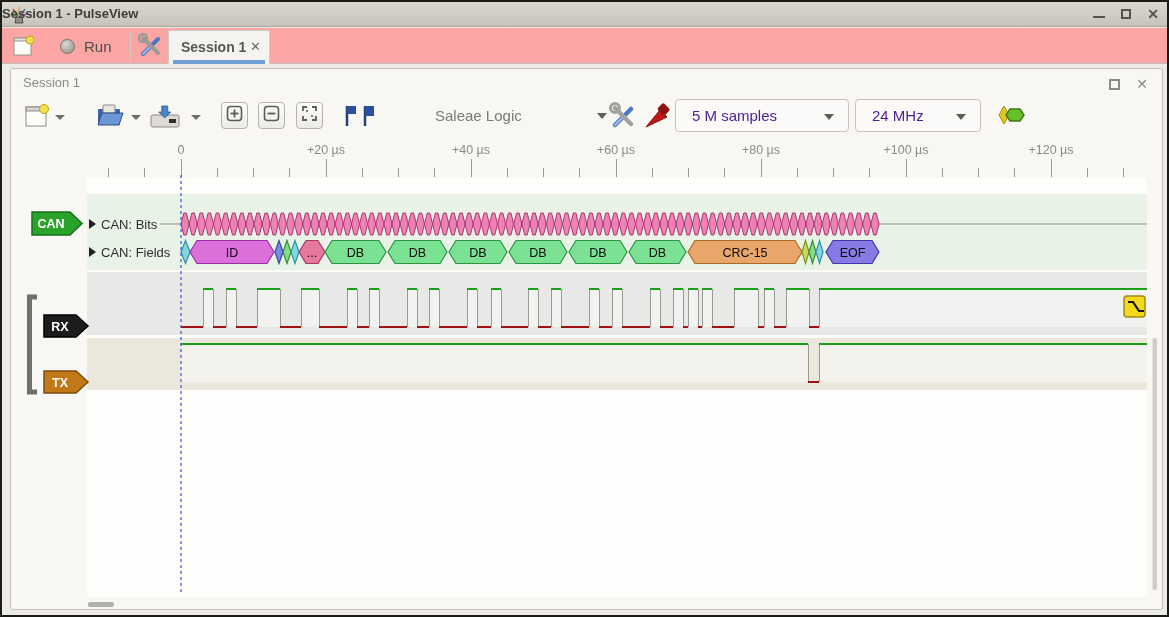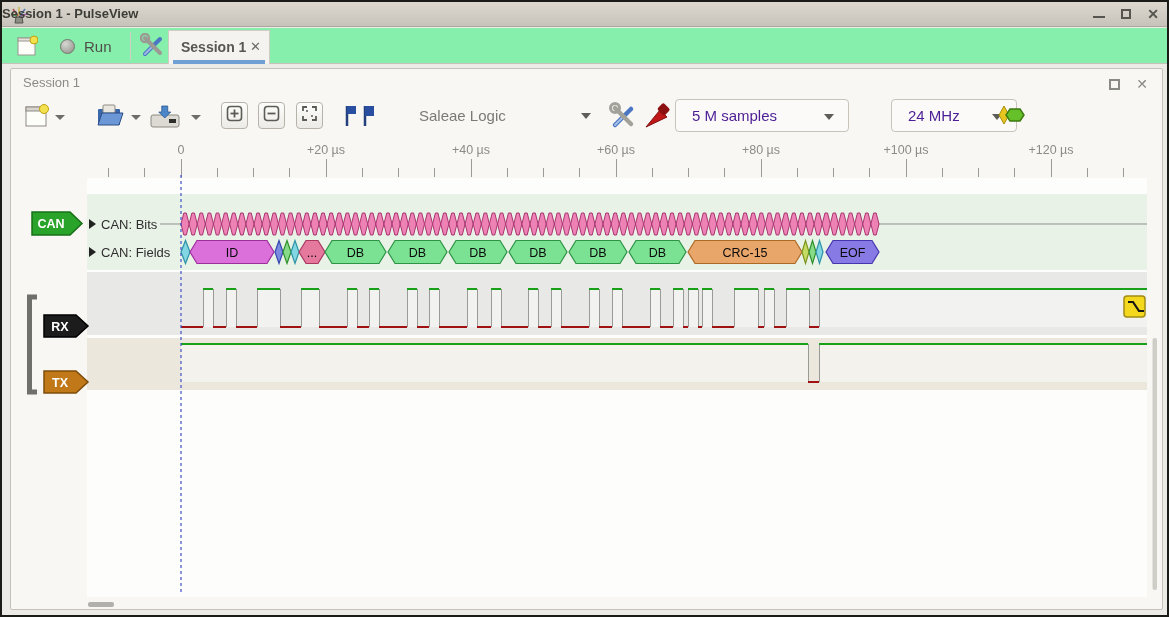--- a/index.html
+++ b/index.html
@@ -10,22 +10,22 @@
   
   .titlebar{position:absolute;left:0;top:0;width:100%;height:25px;
     background:linear-gradient(#dcd8d0,#c7c3ba);border-bottom:1px solid #aba79e;}
   .appicon{position:absolute;left:8px;top:3px;}
   .title{position:absolute;left:0;right:0;top:4px;text-align:left;
     font-size:13px;font-weight:bold;color:#3d3d37;}
   .winctrls{position:absolute;right:8px;top:3px;display:flex;gap:16px;align-items:center;height:18px;}
   .wc{color:#55544e;font-size:12px;line-height:18px;cursor:default;}
   .wc-box{width:10px;height:10px;border:2px solid #55544e;display:inline-block;}
   
-  .mtoolbar{position:absolute;left:0;top:26px;width:100%;height:36px;background:#86efac;
-    border-bottom:1px solid #c6c2ba;text-align:right;}
+  .mtoolbar{position:absolute;left:0;top:26px;width:100%;height:36px;background:#fca5a5;
+    border-bottom:1px solid #c6c2ba;}
   .mtb-newbtn{position:absolute;left:8px;top:5px;width:30px;height:26px;padding:2px;}
   .runbtn{position:absolute;left:52px;top:5px;height:26px;display:flex;align-items:center;gap:9px;padding:0 6px;}
   .runbtn span{font-size:15px;color:#4f4f49;}
   .led{width:15px;height:15px;border-radius:50%;border:1px solid #75756e;
     background:radial-gradient(circle at 35% 30%,#d8d8d3,#8e8e87);}
   .mtb-sep{position:absolute;left:128px;top:4px;width:1px;height:28px;background:#d2cec6;}
   .mtb-settings{position:absolute;left:136px;top:5px;width:28px;height:26px;}
   .mtab{position:absolute;left:166px;top:2px;width:102px;height:34px;background:#f4f3f0;
     border:1px solid #cfccc4;border-bottom:none;}
   .mtab-label{position:absolute;left:12px;top:8px;font-size:14px;font-weight:bold;color:#575751;}
@@ -178,21 +178,21 @@
         <span>
           <svg width="34" height="24" viewBox="0 0 34 24">
             <path d="M6 2 v20" stroke="#24407c" stroke-width="2.5"></path>
             <polygon points="6,2 15,2 15,10 6,10" fill="#2b4fa0"></polygon>
             <path d="M24 2 v20" stroke="#24407c" stroke-width="2.5"></path>
             <polygon points="24,2 33,2 33,12 24,12" fill="#2b4fa0"></polygon>
           </svg>
         </span>
       </div>
 
-      <div class="devsel" style="left:408px;width:172px;">
+      <div class="devsel" style="left:424px;width:172px;">
         <span class="txt">Saleae Logic</span>
         <span class="arr"></span>
       </div>
       <div class="sbtn" style="left:598px;top:5px;">
         <span>
           <svg width="28" height="28" viewBox="0 0 28 28">
             <line x1="6" y1="23" x2="22" y2="7" stroke="#4a76c4" stroke-width="4.5" stroke-linecap="round"></line>
             <line x1="6" y1="23" x2="14" y2="15" stroke="#a7c0e8" stroke-width="2" stroke-linecap="round"></line>
             <line x1="6" y1="6" x2="22" y2="22" stroke="#a2a29b" stroke-width="4.5" stroke-linecap="round"></line>
             <circle cx="6" cy="6" r="4.5" fill="none" stroke="#a2a29b" stroke-width="3"></circle>
@@ -205,21 +205,21 @@
             <polygon points="3,25 17,8 24,15" fill="#c01818" stroke="#801010"></polygon>
             <rect x="16" y="3" width="10" height="9" rx="2" fill="#8c1212" transform="rotate(45 21 7)"></rect>
           </svg>
         </span>
       </div>
 
       <div class="combo" style="left:664px;width:174px;">
         <span class="txt">5 M samples</span>
         <span class="arr"></span>
       </div>
-      <div class="combo" style="left:844px;width:126px;margin-left:36px;">
+      <div class="combo" style="left:844px;width:126px;">
         <span class="txt">24 MHz</span>
         <span class="arr"></span>
       </div>
 
       <div class="sbtn" style="left:986px;top:8px;">
         <span>
           <svg width="30" height="20" viewBox="0 0 30 20">
             <polygon points="7,1 12,10 7,19 2,10" fill="#e6c51f" stroke="#a8900f"></polygon>
             <polygon points="13,4 23,4 27,10 23,16 13,16 9,10" fill="#66c02a" stroke="#3d7a10" stroke-width="1.5"></polygon>
           </svg>

